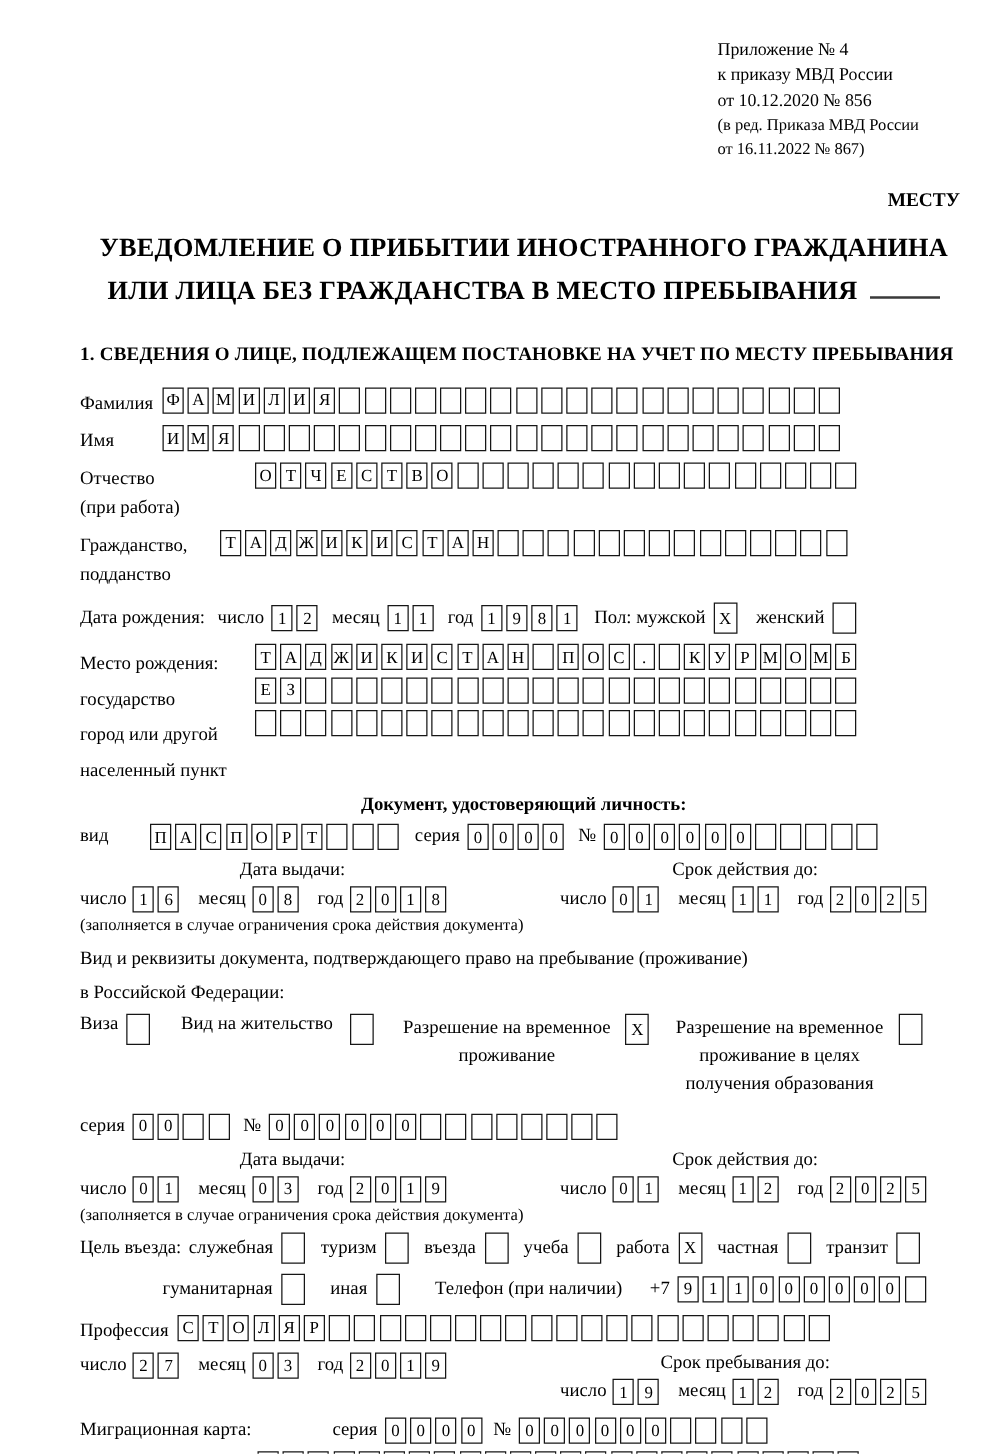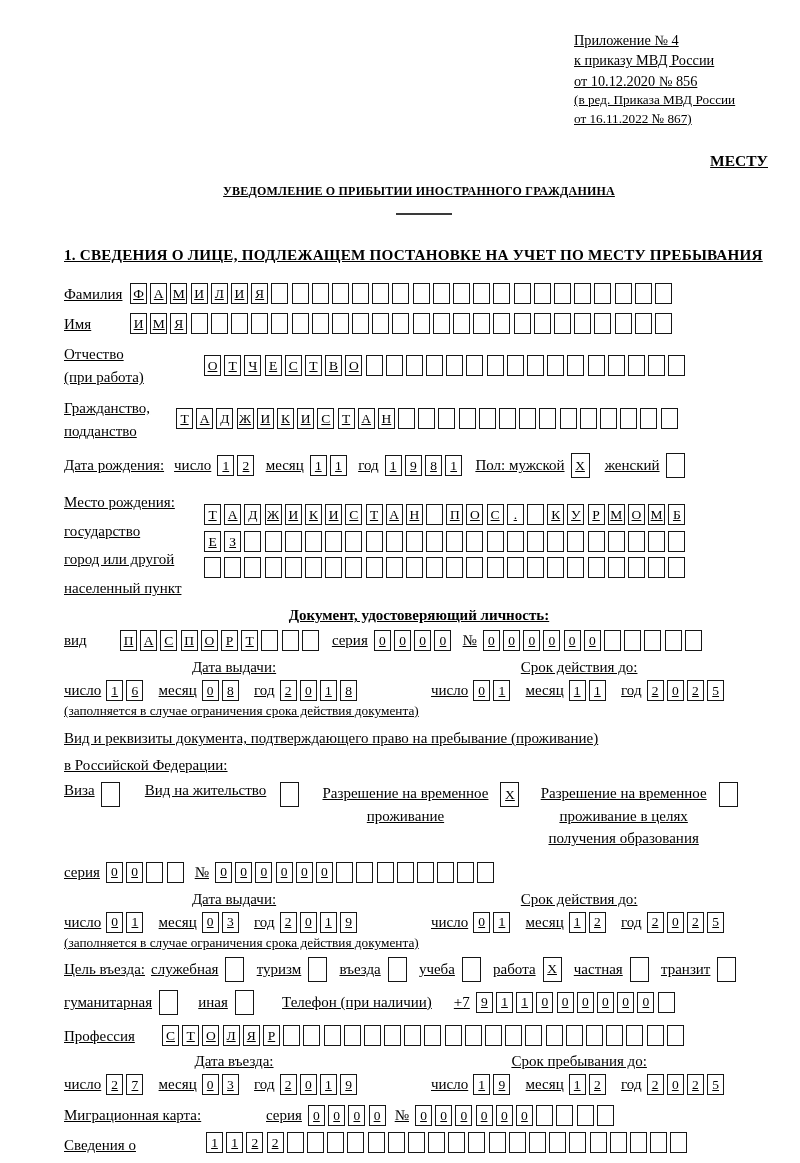--- a/index.html
+++ b/index.html
@@ -4,52 +4,52 @@
 <style>
   * { box-sizing: border-box; }
   html, body { margin:0; padding:0; background:#ffffff; }
   body {
     width:800px; height:1163px;
     color:#000;
     font-family:"Liberation Serif","DejaVu Serif",serif;
     font-size:15px;
     overflow:hidden;
   }
-  .page { width:800px; height:1163px; padding:30px 26px 10px 64px;text-decoration:underline; }
+  .page { width:800px; height:1163px; padding:30px 26px 10px 64px; }
 
   
   .header-block { margin-left:auto; width:200px; font-size:14.3px; line-height:1.42; }
   .header-block .small { font-size:13.2px; }
   .forma { font-weight:bold; text-align:right; margin-top:22px; font-size:15.5px; padding-right:6px; }
 
   
-  .title { text-align:center; font-weight:bold; font-size:12px; line-height:1.6; margin-top:10px; letter-spacing:.2px; }
+  .title { text-align:center; font-weight:bold; font-size:21px; line-height:1.6; margin-top:10px; letter-spacing:.2px; }
   .blank-line { display:inline-block; width:56px; border-bottom:2.6px solid #3a3a3a; margin-left:10px; vertical-align:baseline; }
   .section-heading { font-weight:bold; font-size:15.2px; margin:25px 0 17px; letter-spacing:.2px; }
 
   
-  .frow { display:flex; align-items:center; margin-bottom:5px; }
+  .frow { display:flex; align-items:flex-start; margin-bottom:5px; }
   .flabel { flex:none; padding-top:2px; line-height:1.55; }
   .w1 { width:66px; } .w2 { width:140px; } .w3 { width:112px; }
   .boxes { display:flex; flex:none; }
   .cbox {
     flex:none; display:inline-flex; align-items:center; justify-content:center;
     width:17px; height:21px; border:1.6px solid #161616; margin-right:3.2px;
     font-size:13.5px; line-height:1; background:#fff;
   }
   .cb .cbox { width:19px; height:25px; }
   .boxcol .boxes { margin-bottom:5.5px; }
 
   .inline { display:flex; align-items:center; }
   .lbl { flex:none; margin-right:6px; }
 
   
   .daterow { display:flex; align-items:flex-start; margin-top:8px; }
   .dg-left { width:340px; flex:none; }
-  .dg-right { margin-left:27px; flex:none; }
+  .dg-right { margin-left:44px; flex:none; }
   .dg-head { text-align:center; margin-bottom:4px; }
   .dg-fields { display:flex; align-items:center; }
   .dg-fields .dlbl { flex:none; margin-right:5px; }
   .dg-fields .boxes + .dlbl { margin-left:12px; }
   .note-right { text-align:left; font-size:13.3px; margin:2px 0 6px; }
 
   
   .res-intro { line-height:1.8; margin-top:6px; }
   .res-row { display:flex; align-items:flex-start; margin:3px 0 12px; }
   .res-item { display:flex; align-items:flex-start; }
@@ -74,21 +74,21 @@
     <div>к приказу МВД России</div>
     <div>от 10.12.2020 № 856</div>
     <div class="small">(в ред. Приказа МВД России</div>
     <div class="small">от 16.11.2022 № 867)</div>
     <div class="forma">МЕСТУ</div>
   </div>
 
   <div class="title">
     <div>УВЕДОМЛЕНИЕ О ПРИБЫТИИ ИНОСТРАННОГО ГРАЖДАНИНА</div>
     <div>
-      <span class="blank-line"></span>
+      <span>ИЛИ ЛИЦА БЕЗ ГРАЖДАНСТВА В МЕСТО ПРЕБЫВАНИЯ</span><span class="blank-line"></span>
     </div>
   </div>
 
   <div class="section-heading">1. СВЕДЕНИЯ О ЛИЦЕ, ПОДЛЕЖАЩЕМ ПОСТАНОВКЕ НА УЧЕТ ПО МЕСТУ ПРЕБЫВАНИЯ</div>
 
   <div class="frow">
     <div class="flabel w1">Фамилия</div>
     <div class="boxes">
         <span class="cbox">Ф</span>
         <span class="cbox">А</span>
@@ -578,21 +578,21 @@
         </span>
     </span>
     <span class="opt">
       <span class="lbl">транзит</span>
       <span class="boxes cb">
           <span class="cbox"></span>
         </span>
     </span>
   </div>
 
-  <div class="purpose-row" style="">
+  <div class="purpose-row" style="margin-left:66px;">
     <span class="opt">
       <span class="lbl">гуманитарная</span>
       <span class="boxes cb">
           <span class="cbox"></span>
         </span>
     </span>
     <span class="opt" style="margin-left:8px;">
       <span class="lbl">иная</span>
       <span class="boxes cb">
           <span class="cbox"></span>
@@ -607,21 +607,21 @@
         <span class="cbox">0</span>
         <span class="cbox">0</span>
         <span class="cbox">0</span>
         <span class="cbox">0</span>
         <span class="cbox">0</span>
         <span class="cbox">0</span>
         <span class="cbox"></span>
       </span>
   </div>
 
-  <div class="frow" style="margin-top:2px;gap:20px;">
+  <div class="frow" style="margin-top:2px;">
     <div class="flabel w1" style="width:78px;">Профессия</div>
     <div class="boxes">
         <span class="cbox">С</span>
         <span class="cbox">Т</span>
         <span class="cbox">О</span>
         <span class="cbox">Л</span>
         <span class="cbox">Я</span>
         <span class="cbox">Р</span>
         <span class="cbox"></span>
         <span class="cbox"></span>
@@ -641,21 +641,20 @@
         <span class="cbox"></span>
         <span class="cbox"></span>
         <span class="cbox"></span>
         <span class="cbox"></span>
         <span class="cbox"></span>
       </div>
   </div>
 
   <div class="daterow" style="margin-top:4px;">
     <div class="dg-left">
-      <div class="dg-head">Дата въезда:</div>
       <div class="dg-fields">
         <span class="dlbl">число</span>
         <span class="boxes">
             <span class="cbox">2</span>
             <span class="cbox">7</span>
           </span>
         <span class="dlbl">месяц</span>
         <span class="boxes">
             <span class="cbox">0</span>
             <span class="cbox">3</span>

